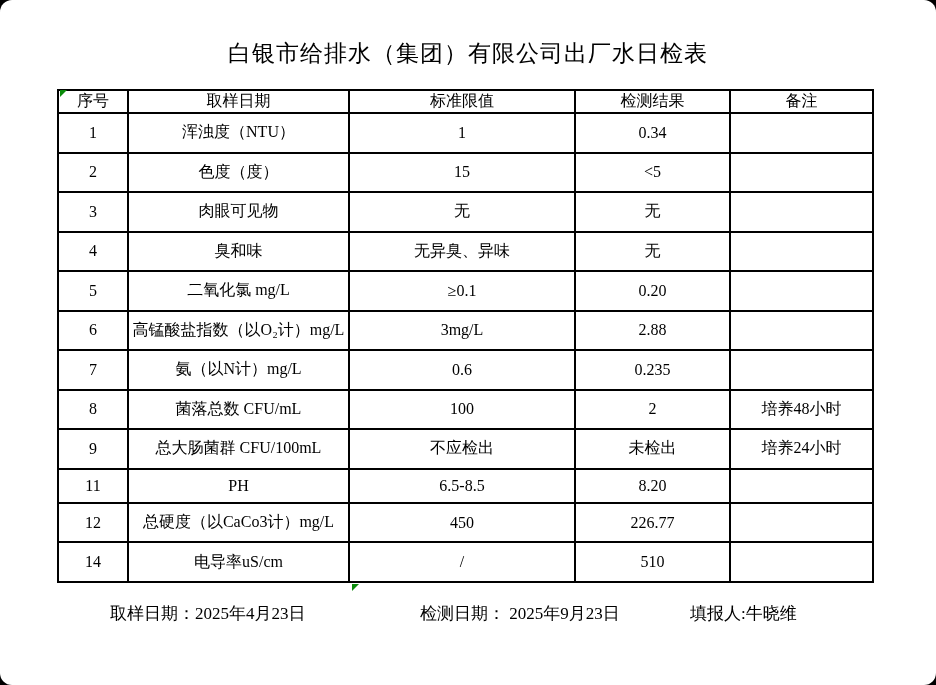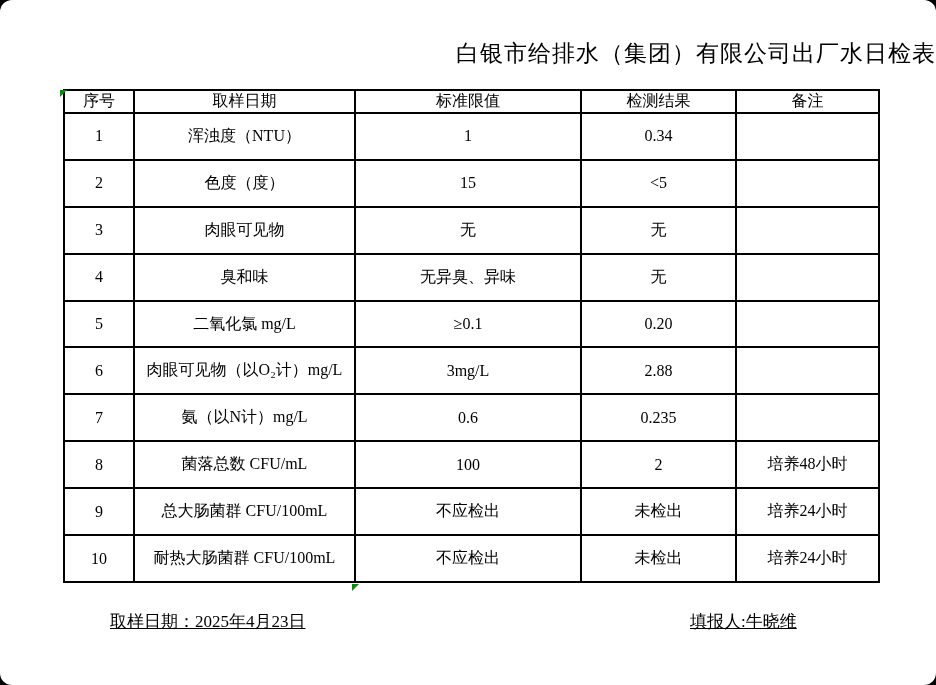--- a/index.html
+++ b/index.html
@@ -18,29 +18,29 @@
     position: absolute;
     inset: 0;
     background: #ffffff;
     border-radius: 12px;
   }
   .page-title {
     position: absolute;
     left: 0;
     top: 38px;
     width: 936px;
-    text-align: right;
+    text-align: center;
     font-size: 23px;
     color: #000;
     letter-spacing: 1px;
     white-space: nowrap;
   }
   table.report {
     position: absolute;
-    left: 63px;
+    left: 57px;
     top: 89px;
     width: 815px;
     height: 494px;
     border-collapse: collapse;
     table-layout: fixed;
   }
   table.report th,
   table.report td {
     border: 2px solid #000;
     padding: 0 2px;
@@ -61,23 +61,22 @@
     position: absolute;
     top: 594px;
     left: 0;
     width: 936px;
     height: 24px;
     font-size: 17px;
     color: #000;
   }
   .footer-item {
     position: absolute;
-    top: 16px;
+    top: 8px;
     white-space: nowrap;
-    text-decoration: underline;
   }
   .footer-sampling { left: 110px; }
   .footer-test     { left: 420px; }
   .footer-reporter { left: 690px; }
   .excel-indicator {
     position: absolute;
     width: 7px;
     height: 7px;
     clip-path: polygon(0 0, 100% 0, 0 100%);
   }
@@ -139,21 +138,21 @@
     </tr>
         <tr>
       <td>5</td>
       <td>二氧化氯 mg/L</td>
       <td>≥0.1</td>
       <td>0.20</td>
       <td></td>
     </tr>
         <tr>
       <td>6</td>
-      <td>肉眼可见物（以O₂计）mg/L</td>
+      <td>高锰酸盐指数（以O₂计）mg/L</td>
       <td>3mg/L</td>
       <td>2.88</td>
       <td></td>
     </tr>
         <tr>
       <td>7</td>
       <td>氨（以N计）mg/L</td>
       <td>0.6</td>
       <td>0.235</td>
       <td></td>
@@ -166,30 +165,45 @@
       <td>培养48小时</td>
     </tr>
         <tr>
       <td>9</td>
       <td>总大肠菌群 CFU/100mL</td>
       <td>不应检出</td>
       <td>未检出</td>
       <td>培养24小时</td>
     </tr>
         <tr>
-      <td>10</td>
-      <td>耐热大肠菌群 CFU/100mL</td>
-      <td>不应检出</td>
-      <td>未检出</td>
-      <td>培养24小时</td>
+      <td>11</td>
+      <td>PH</td>
+      <td>6.5-8.5</td>
+      <td>8.20</td>
+      <td></td>
+    </tr>
+        <tr>
+      <td>12</td>
+      <td>总硬度（以CaCo3计）mg/L</td>
+      <td>450</td>
+      <td>226.77</td>
+      <td></td>
+    </tr>
+        <tr>
+      <td>14</td>
+      <td>电导率uS/cm</td>
+      <td>/</td>
+      <td>510</td>
+      <td></td>
     </tr>
       </tbody>
   </table>
 
   <div class="footer-line">
     <span class="footer-item footer-sampling">取样日期：2025年4月23日</span>
+    <span class="footer-item footer-test">检测日期： 2025年9月23日</span>
     <span class="footer-item footer-reporter">填报人:牛晓维</span>
   </div>
 
   <div class="excel-indicator indicator-1" style="background: rgb(10, 138, 10);"></div>
   <div class="excel-indicator indicator-2" style="background: rgb(10, 138, 10);"></div>
 
 </div>
 
 </body></html>

